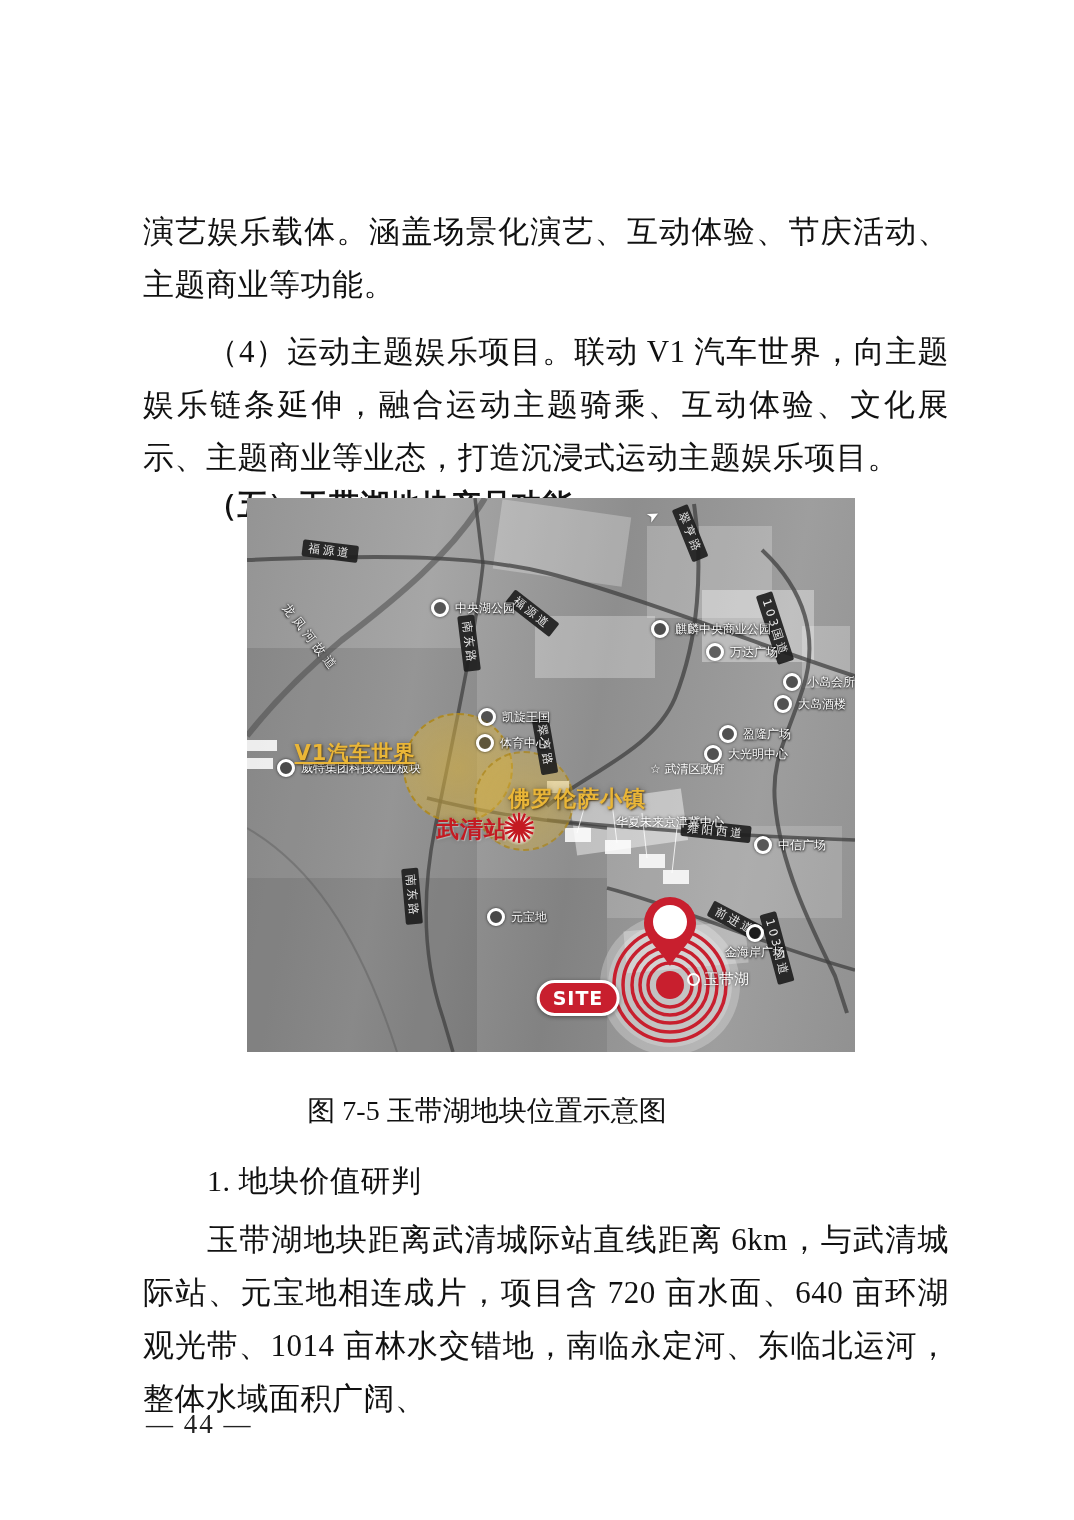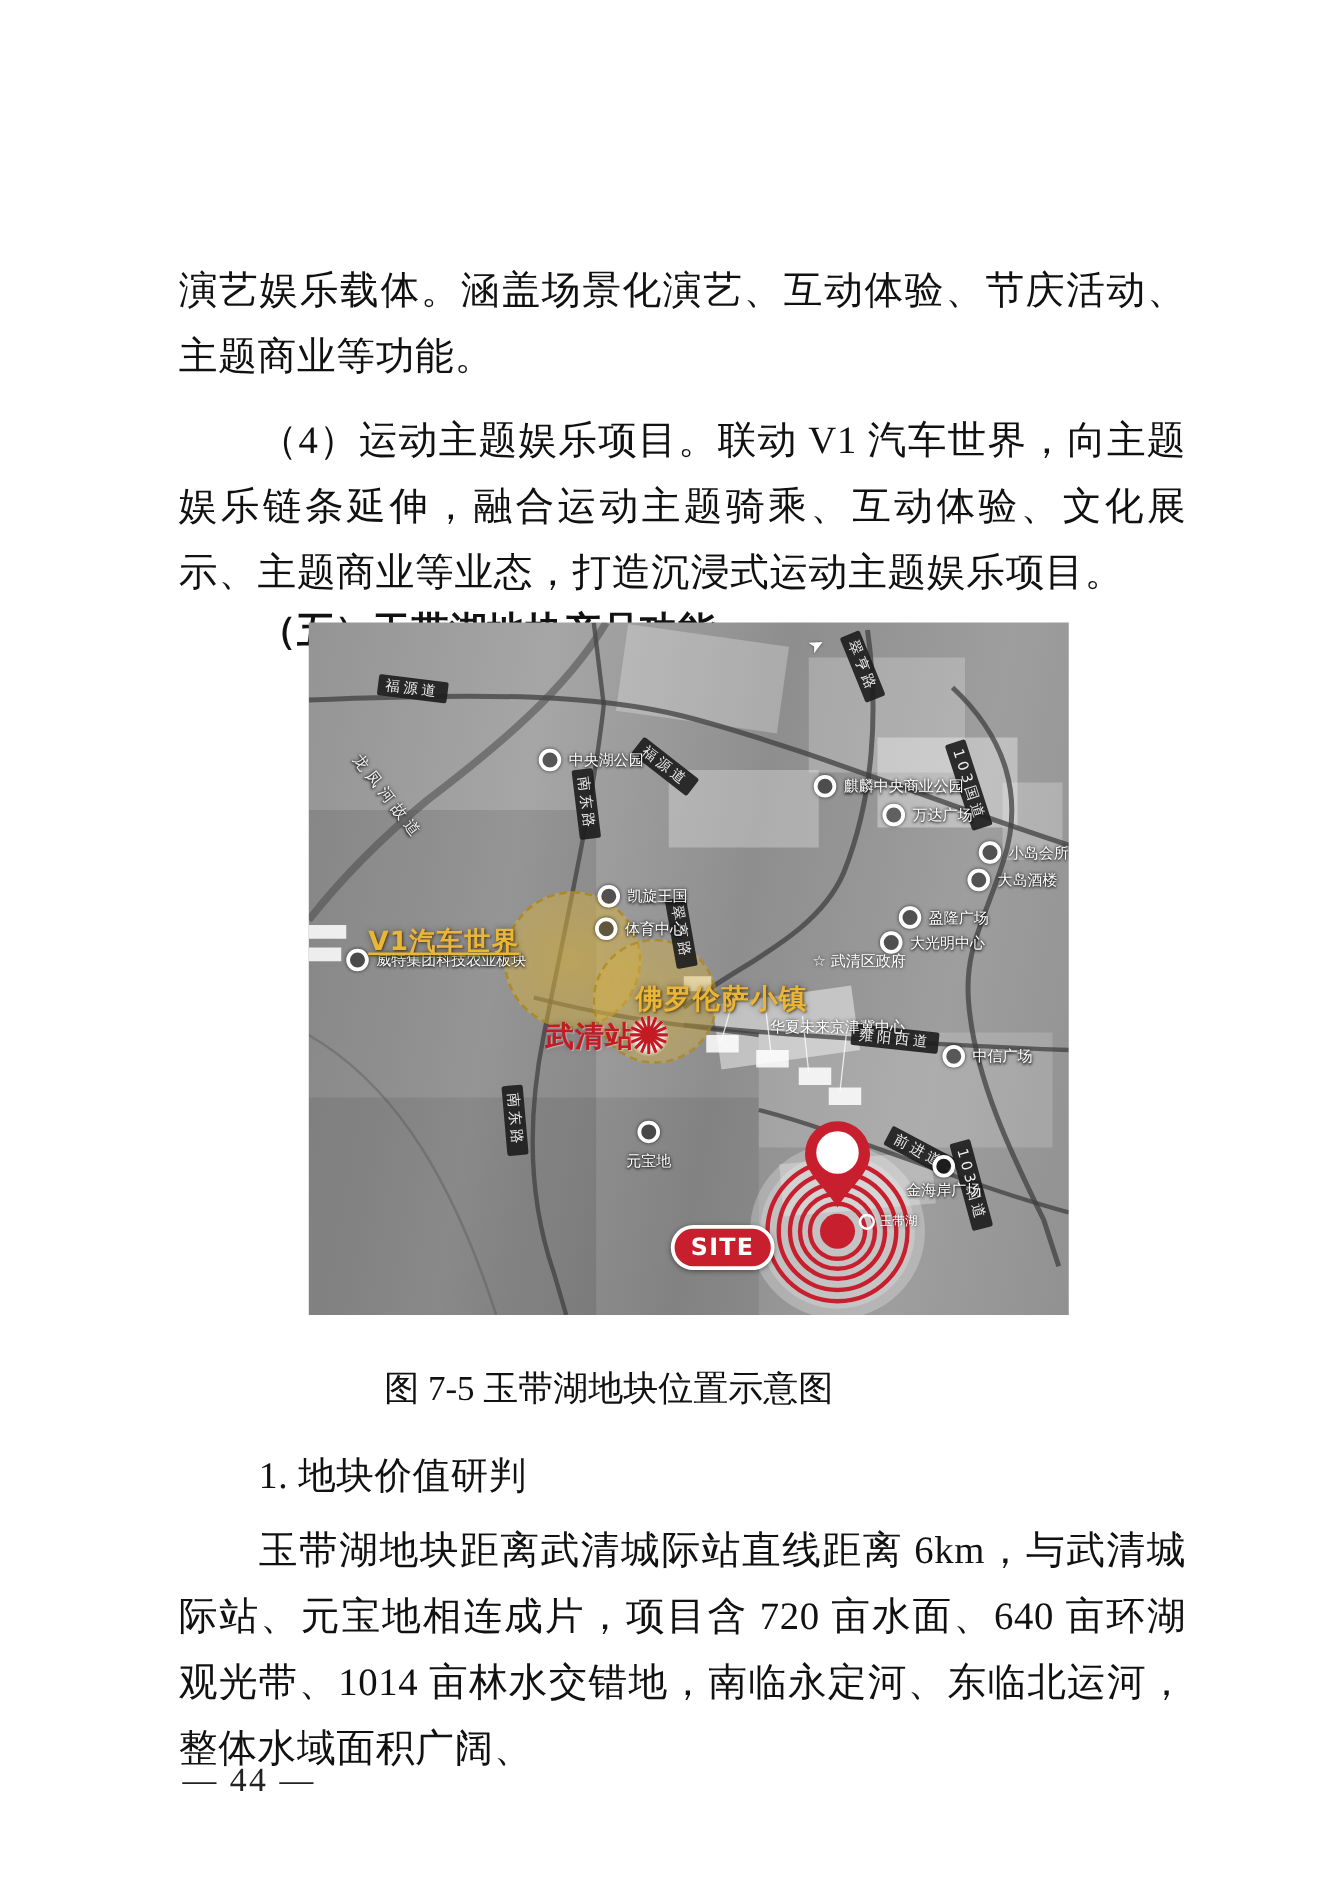--- a/index.html
+++ b/index.html
@@ -38,21 +38,21 @@
        background:radial-gradient(circle,rgba(214,176,64,.62) 0%,rgba(214,176,64,.48) 70%,rgba(214,176,64,.2) 100%);
        transform:translate(-50%,-50%);}
   .sun{position:absolute;transform:translate(-50%,-50%);font-size:42px;line-height:1;color:#c41a22;
        text-shadow:0 0 0 #fff;background:radial-gradient(circle,rgba(255,255,255,.9) 0 38%,rgba(255,255,255,0) 60%);
        border-radius:50%;}
   .site-badge{position:absolute;transform:translate(-50%,-50%);background:#c81f2e;color:#fff;
        border:3.5px solid #fff;border-radius:20px;padding:4px 13px;font-size:19px;font-weight:bold;
        letter-spacing:1px;box-shadow:0 1px 4px rgba(0,0,0,.45);}
   .arrowicon{position:absolute;color:#fff;font-size:15px;transform:translate(-50%,-50%) rotate(-28deg);
        text-shadow:0 0 2px rgba(0,0,0,.6);}
-  .lakelab{position:absolute;color:#fff;font-size:10px;white-space:nowrap;
+  .lakelab{position:absolute;color:#fff;font-size:15px;white-space:nowrap;
        text-shadow:0 0 3px rgba(0,0,0,.8);display:flex;align-items:center;gap:4px;}
   .lakelab .ring{width:9px;height:9px;border:2px solid #fff;border-radius:50%;}
 </style>
 </head>
 <body>
 
 <div class="page">
 
   <p class="para" style="top:174px;">演艺娱乐载体。涵盖场景化演艺、互动体验、节庆活动、主题商业等功能。</p>
 
@@ -155,21 +155,21 @@
         <span>盈隆广场</span>
       </div>
     <div class="poi" style="left:465px;top:256px;">
         <span class="ring"></span>
         <span>大光明中心</span>
       </div>
     <div class="poi" style="left:515px;top:347px;">
         <span class="ring"></span>
         <span>中信广场</span>
       </div>
-    <div class="poi" style="left:262px;top:419px;flex-direction:column;">
+    <div class="poi" style="left:248px;top:419px;">
         <span class="ring"></span>
         <span>元宝地</span>
       </div>
     <div class="poi stack" style="left:508px;top:436px;">
         <span class="ring"></span>
         <span>金海岸广场</span>
       </div>
     <div class="poi" style="left:38px;top:270px;">
         <span class="ring"></span>
         <span>威特集团科技农业板块</span>

